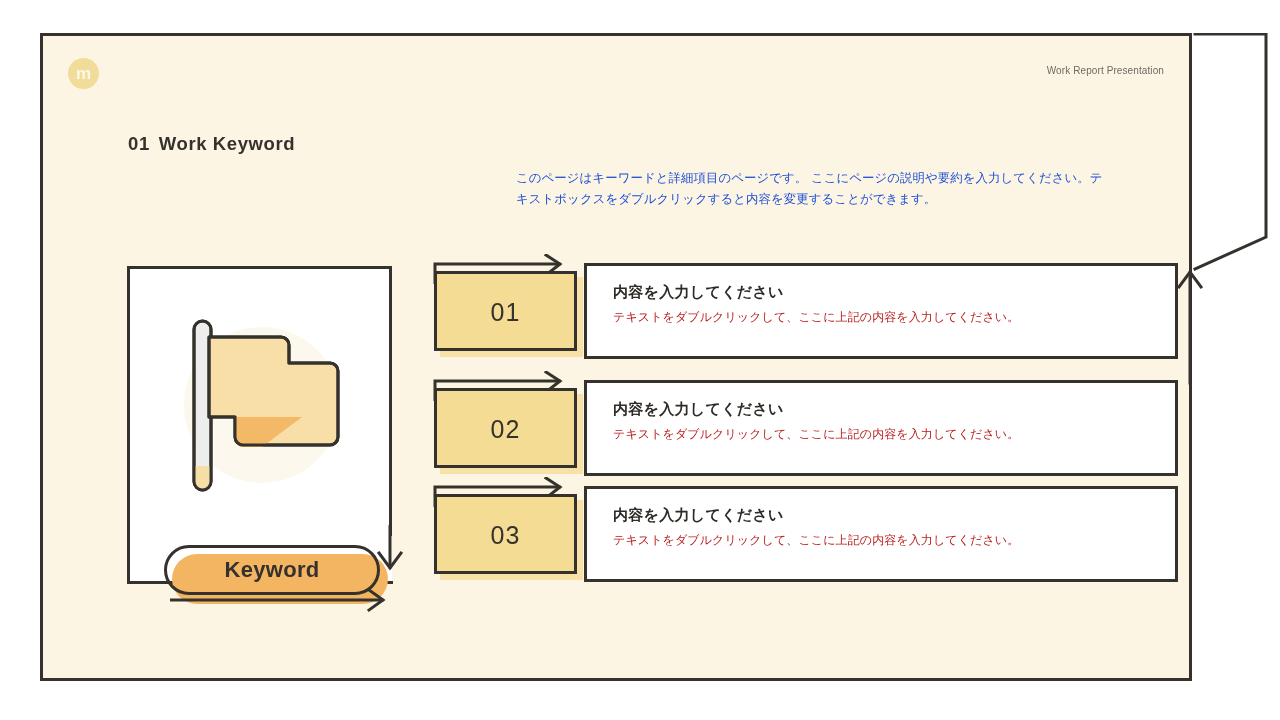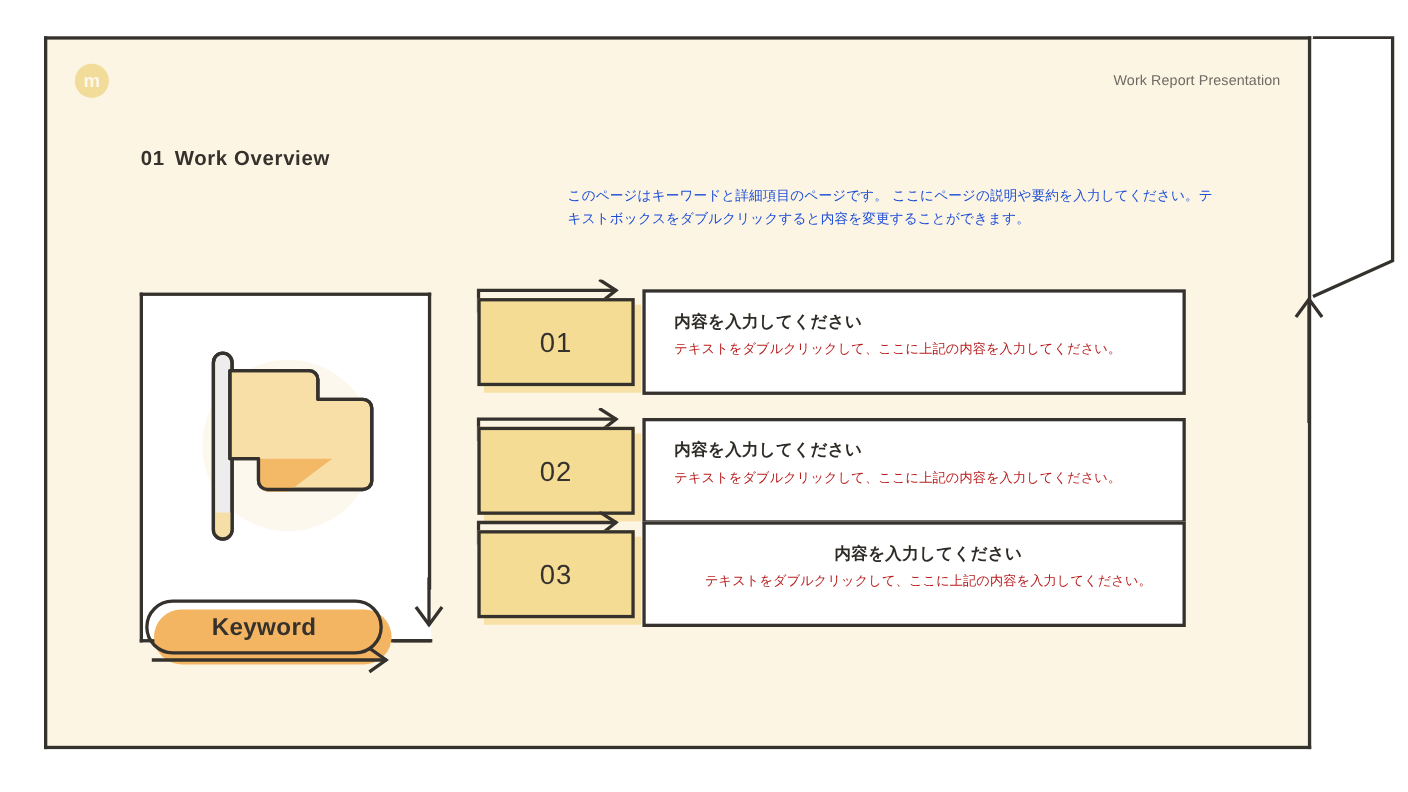--- a/index.html
+++ b/index.html
@@ -52,21 +52,21 @@
     border-radius:50%;
     background:#F2DC9A;
     display:flex; align-items:center; justify-content:center;
     color:#FDF7EA;
     font-size:17px; font-weight:700;
     line-height:1;
   }
   .header-right {
     position:absolute;
     right:116px; top:65px;
-    font-size:13px;
+    font-size:10px;
     color:#6E6A63;
     letter-spacing:.1px;
   }
 
   
   .eyebrow {
     position:absolute;
     left:128px; top:133px;
     font-size:18.5px;
     font-weight:700;
@@ -122,21 +122,21 @@
 
   .flag-wrap {
     position:absolute;
     left:150px; top:295px;
     width:220px; height:215px;
   }
 
   
   .kw-wrap {
     position:absolute;
-    left:132px; top:545px;
+    left:164px; top:545px;
     width:232px; height:65px;text-decoration:underline;
   }
   .kw-fill {
     position:absolute;
     left:8px; top:9px;
     width:216px; height:50px;
     border-radius:26px;
     background:#F4B563;
   }
   .kw-outline {
@@ -162,21 +162,21 @@
   }
 
   
   .item {
     position:absolute;
     left:434px;
     width:672px; height:104px;
   }
   .item-1 { top:262px; }
   .item-2 { top:379px; }
-  .item-3 { top:473px;text-align:center; }
+  .item-3 { top:485px; }
 
   .num-shadow {
     position:absolute;
     left:6px; top:15px;
     width:143px; height:80px;
     background:#F7E1A6;
   }
   .num-box {
     position:absolute;
     left:0px; top:9px;
@@ -189,21 +189,21 @@
   }
   .num-box .nb-inner { position:relative; top:1px; }
   .hook {
     position:absolute;
     left:-1px; top:-8px;
     width:140px; height:30px;
   }
   .card {
     position:absolute;
     left:150px; top:1px;
-    width:494px; height:96px;
+    width:594px; height:96px;
     background:#FFFFFF;
     border:3px solid #35312D;
     padding:17px 0 0 26px;
   }
   .card-title {
     font-size:15px; font-weight:700; color:#2E2A26;
     letter-spacing:.3px;
     margin-bottom:7px;
   }
   .card-desc {
@@ -232,21 +232,21 @@
     </svg>
   </div>
 
   <div class="logo">
     <span>m</span>
   </div>
 
   <div class="header-right">Work Report Presentation</div>
 
   <div class="eyebrow">
-    <span class="num">01</span><span>Work Overview</span>
+    <span class="num">01</span><span>Work Keyword</span>
   </div>
 
 
   <div class="lead">このページはキーワードと詳細項目のページです。 ここにページの説明や要約を入力してください。テキストボックスをダブルクリックすると内容を変更することができます。</div>
 
   <div class="panel"></div>
   <div class="panel-right-line"></div>
   <div class="panel-down-arrow">
     <svg width="36" height="46" viewBox="0 0 36 46" fill="none">
       <path d="M18 0 V42" stroke="#35312D" stroke-width="3" stroke-linecap="square"></path>

